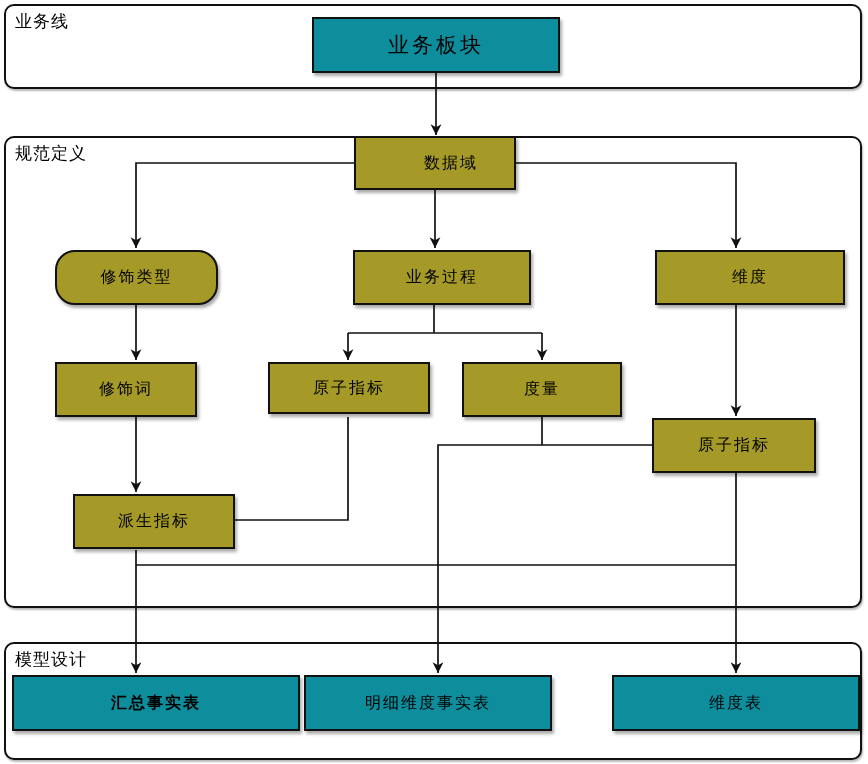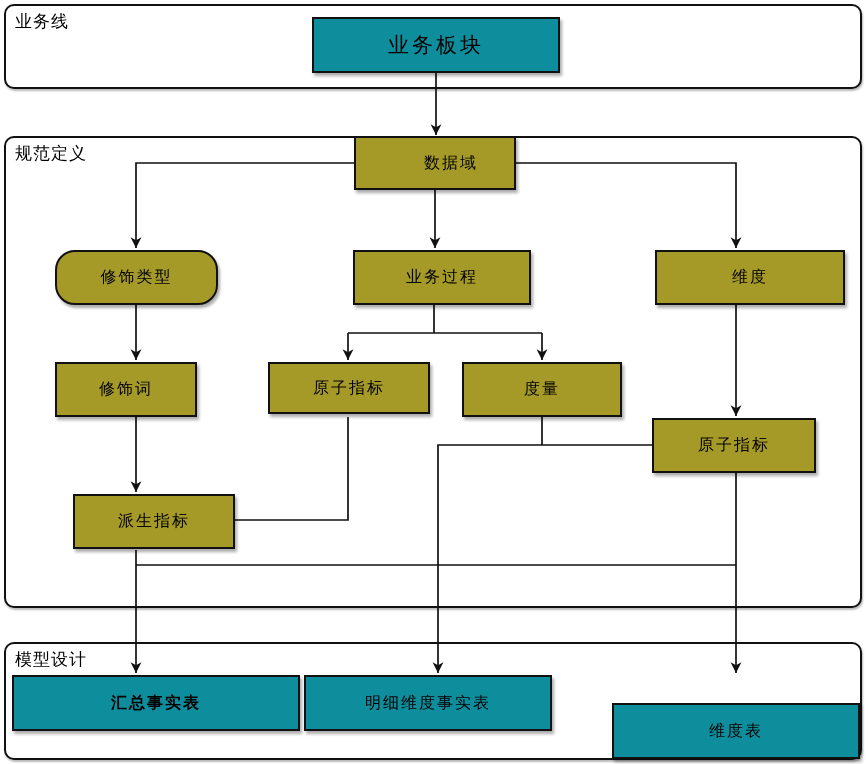--- a/index.html
+++ b/index.html
@@ -89,15 +89,15 @@
   <div class="node olive" style="left:462px;top:362px;width:160px;height:55px;">度量</div>
 
   <div class="node olive" style="left:652px;top:418px;width:164px;height:55px;">原子指标</div>
 
   <div class="node olive" style="left:73px;top:494px;width:162px;height:55px;">派生指标</div>
 
   <div class="node teal" style="left:12px;top:675px;width:288px;height:56px;font-weight:bold;">汇总事实表</div>
 
   <div class="node teal" style="left:304px;top:675px;width:248px;height:56px;">明细维度事实表</div>
 
-  <div class="node teal" style="left:612px;top:675px;width:248px;height:56px;margin-top:28px;">维度表</div>
+  <div class="node teal" style="left:612px;top:675px;width:248px;height:56px;">维度表</div>
 
 </div>
 
 </body></html>

